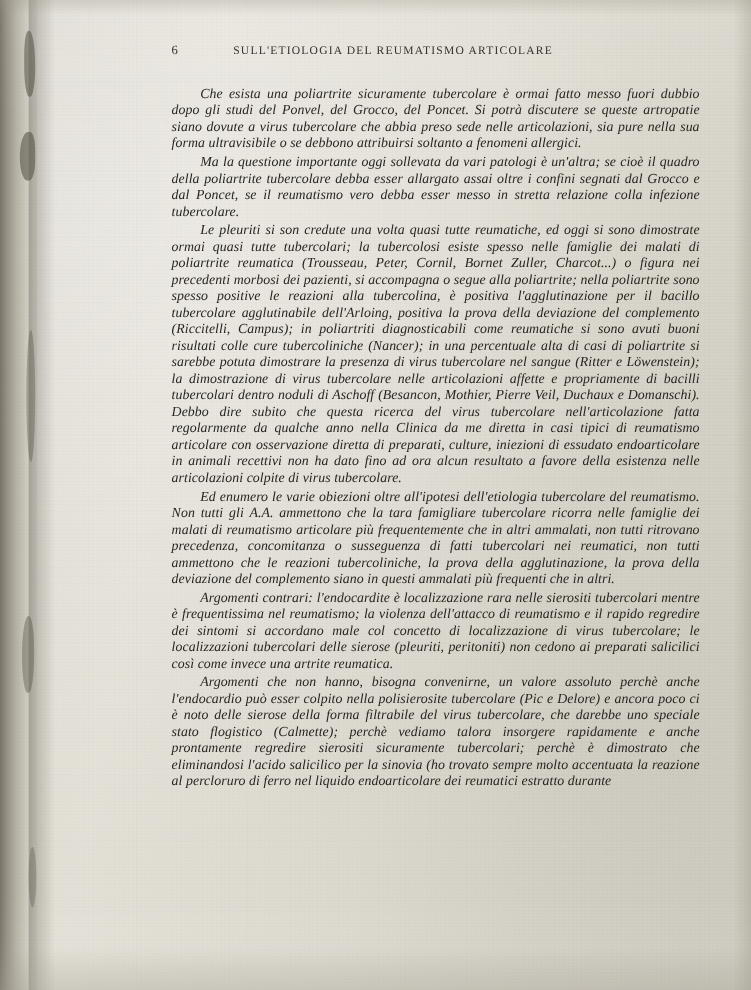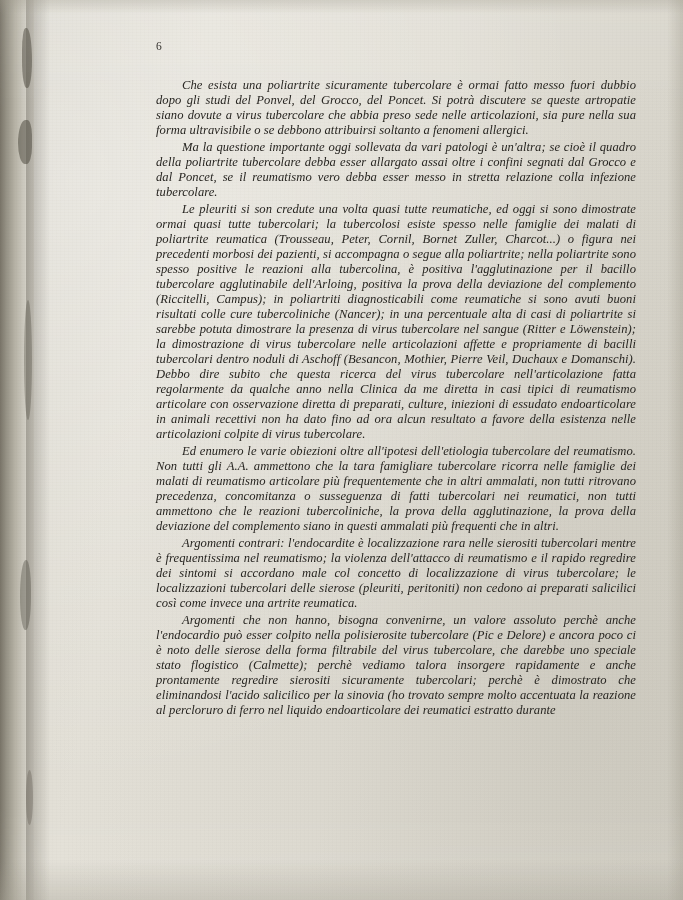--- a/index.html
+++ b/index.html
@@ -143,20 +143,21 @@
   <div class="tear" id="tear1"></div>
   <div class="tear" id="tear2"></div>
   <div class="tear" id="tear3"></div>
   <div class="tear" id="tear4"></div>
   <div class="tear" id="tear5"></div>
 
   <div id="content">
 
     <div id="header">
       <div id="page-number">6</div>
+      <div id="running-head">SULL'ETIOLOGIA DEL REUMATISMO ARTICOLARE</div>
     </div>
 
     <p class="para">Che esista una poliartrite sicuramente tubercolare è ormai fatto messo fuori dubbio dopo gli studi del Ponvel, del Grocco, del Poncet. Si potrà discutere se queste artropatie siano dovute a virus tubercolare che abbia preso sede nelle articolazioni, sia pure nella sua forma ultravisibile o se debbono attribuirsi soltanto a fenomeni allergici.</p>
     <p class="para">Ma la questione importante oggi sollevata da vari patologi è un'altra; se cioè il quadro della poliartrite tubercolare debba esser allargato assai oltre i confini segnati dal Grocco e dal Poncet, se il reumatismo vero debba esser messo in stretta relazione colla infezione tubercolare.</p>
     <p class="para">Le pleuriti si son credute una volta quasi tutte reumatiche, ed oggi si sono dimostrate ormai quasi tutte tubercolari; la tubercolosi esiste spesso nelle famiglie dei malati di poliartrite reumatica (Trousseau, Peter, Cornil, Bornet Zuller, Charcot...) o figura nei precedenti morbosi dei pazienti, si accompagna o segue alla poliartrite; nella poliartrite sono spesso positive le reazioni alla tubercolina, è positiva l'agglutinazione per il bacillo tubercolare agglutinabile dell'Arloing, positiva la prova della deviazione del complemento (Riccitelli, Campus); in poliartriti diagnosticabili come reumatiche si sono avuti buoni risultati colle cure tubercoliniche (Nancer); in una percentuale alta di casi di poliartrite si sarebbe potuta dimostrare la presenza di virus tubercolare nel sangue (Ritter e Löwenstein); la dimostrazione di virus tubercolare nelle articolazioni affette e propriamente di bacilli tubercolari dentro noduli di Aschoff (Besancon, Mothier, Pierre Veil, Duchaux e Domanschi). Debbo dire subito che questa ricerca del virus tubercolare nell'articolazione fatta regolarmente da qualche anno nella Clinica da me diretta in casi tipici di reumatismo articolare con osservazione diretta di preparati, culture, iniezioni di essudato endoarticolare in animali recettivi non ha dato fino ad ora alcun resultato a favore della esistenza nelle articolazioni colpite di virus tubercolare.</p>
     <p class="para">Ed enumero le varie obiezioni oltre all'ipotesi dell'etiologia tubercolare del reumatismo. Non tutti gli A.A. ammettono che la tara famigliare tubercolare ricorra nelle famiglie dei malati di reumatismo articolare più frequentemente che in altri ammalati, non tutti ritrovano precedenza, concomitanza o susseguenza di fatti tubercolari nei reumatici, non tutti ammettono che le reazioni tubercoliniche, la prova della agglutinazione, la prova della deviazione del complemento siano in questi ammalati più frequenti che in altri.</p>
     <p class="para">Argomenti contrari: l'endocardite è localizzazione rara nelle sierositi tubercolari mentre è frequentissima nel reumatismo; la violenza dell'attacco di reumatismo e il rapido regredire dei sintomi si accordano male col concetto di localizzazione di virus tubercolare; le localizzazioni tubercolari delle sierose (pleuriti, peritoniti) non cedono ai preparati salicilici così come invece una artrite reumatica.</p>
     <p class="para">Argomenti che non hanno, bisogna convenirne, un valore assoluto perchè anche l'endocardio può esser colpito nella polisierosite tubercolare (Pic e Delore) e ancora poco ci è noto delle sierose della forma filtrabile del virus tubercolare, che darebbe uno speciale stato flogistico (Calmette); perchè vediamo talora insorgere rapidamente e anche prontamente regredire sierositi sicuramente tubercolari; perchè è dimostrato che eliminandosi l'acido salicilico per la sinovia (ho trovato sempre molto accentuata la reazione al percloruro di ferro nel liquido endoarticolare dei reumatici estratto durante</p>
 
   </div>

